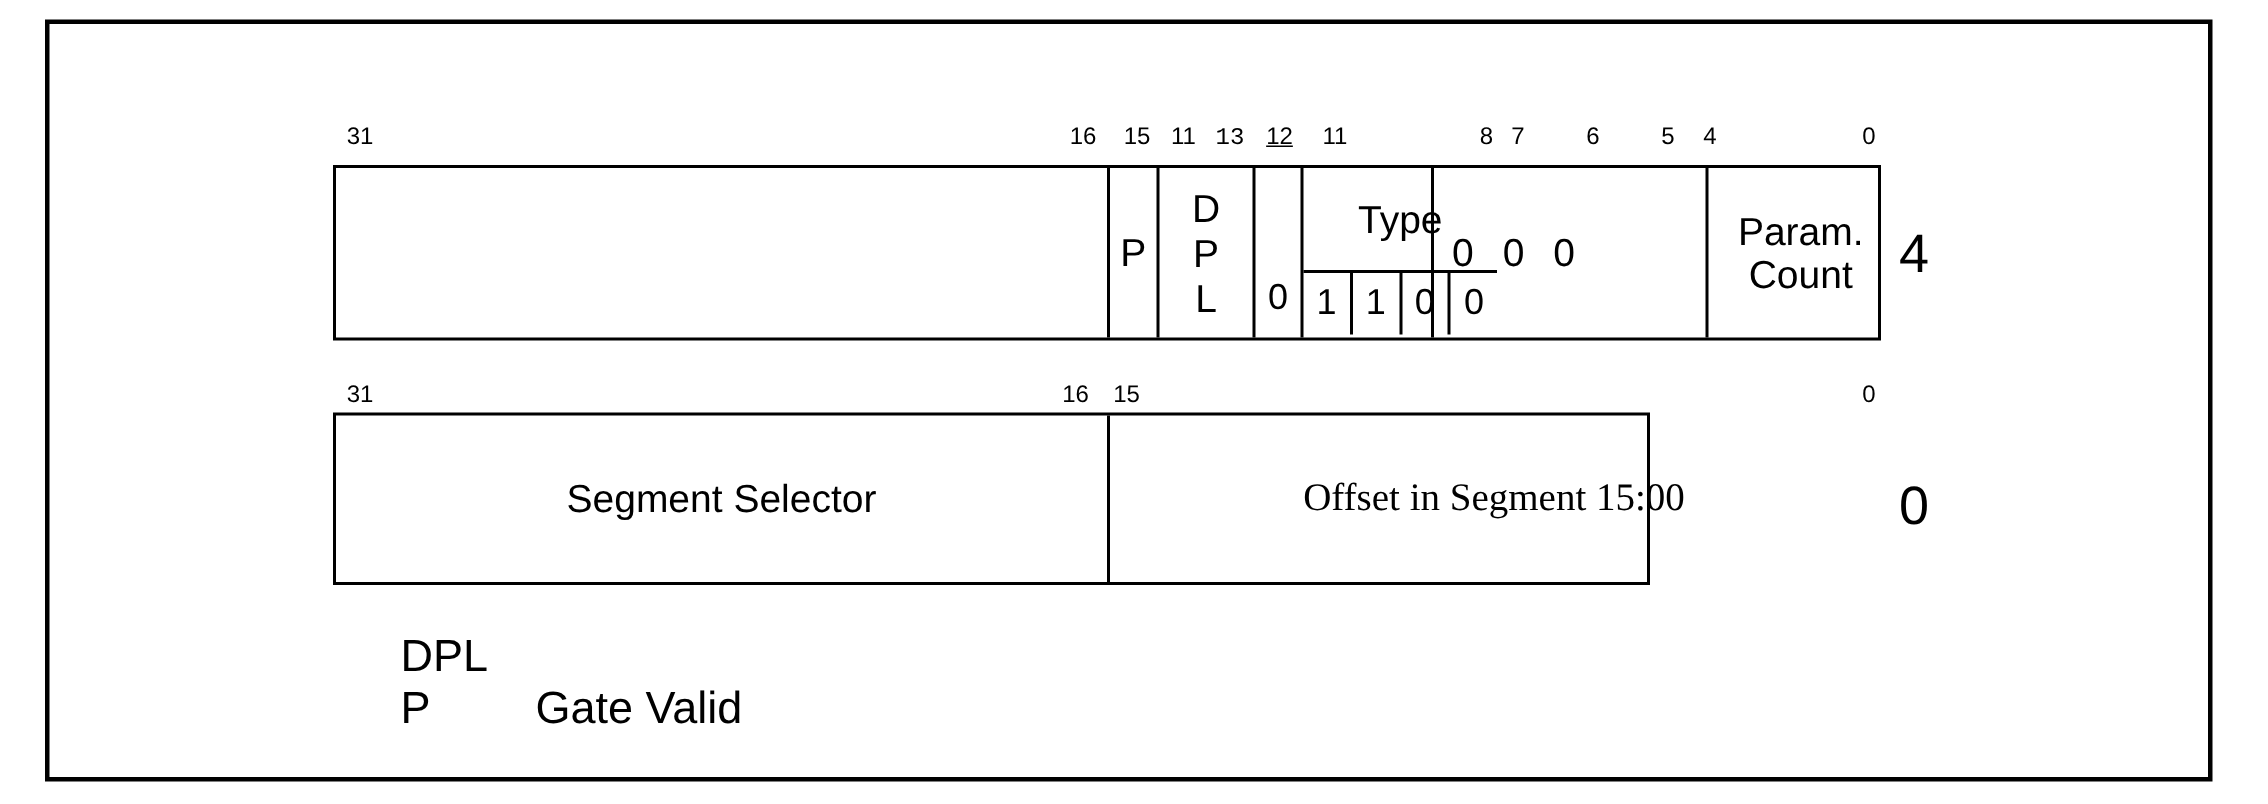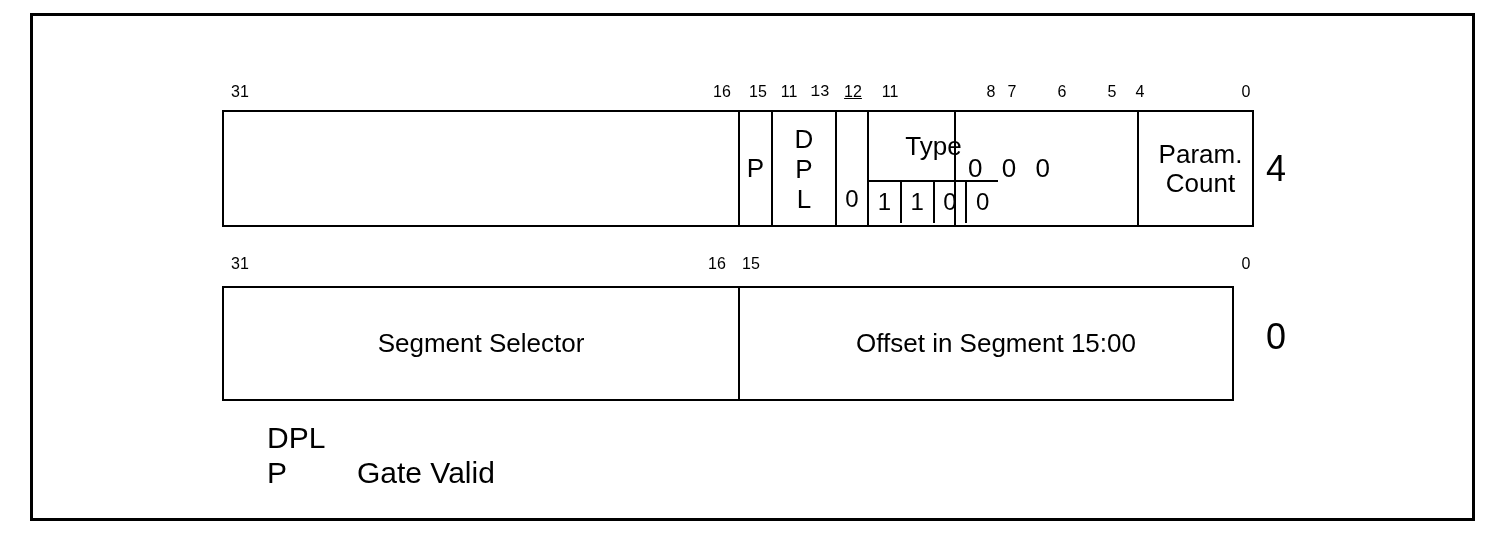--- a/index.html
+++ b/index.html
@@ -126,23 +126,23 @@
     <div class="cell bordered param-cell" style="left:903px; width:125px;margin-left:10px;">Param. Count</div>
   </div>
 
   <div class="byte-offset" style="left:1276px; top:169px;">4</div>
 
   <span class="bit-label" style="left:240px;  top:256px;">31</span>
   <span class="bit-label" style="left:717px;  top:256px;">16</span>
   <span class="bit-label" style="left:751px;  top:256px;">15</span>
   <span class="bit-label" style="left:1246px; top:256px;">0</span>
 
-  <div class="dword-box" style="left:222px; top:286px; width:1012px; height:115px;">
+  <div class="dword-box" style="left:222px; top:275px; width:878px; height:115px;">
     <div class="cell" style="left:0; width:514px;">Segment Selector</div>
-    <div class="cell bordered" style="left:514px; width:514px;">Offset in Segment 15:00</div>
+    <div class="cell bordered" style="left:514px; width:514px;font-family:Liberation Serif, serif;">Offset in Segment 15:00</div>
   </div>
 
   <div class="byte-offset" style="left:1276px; top:337px;">0</div>
 
   <div class="legend-row" style="top:421px;">
     <span class="legend-term">DPL</span>
   </div>
   <div class="legend-row" style="top:456px;">
     <span class="legend-term">P</span>
     <span class="legend-def">Gate Valid</span>

